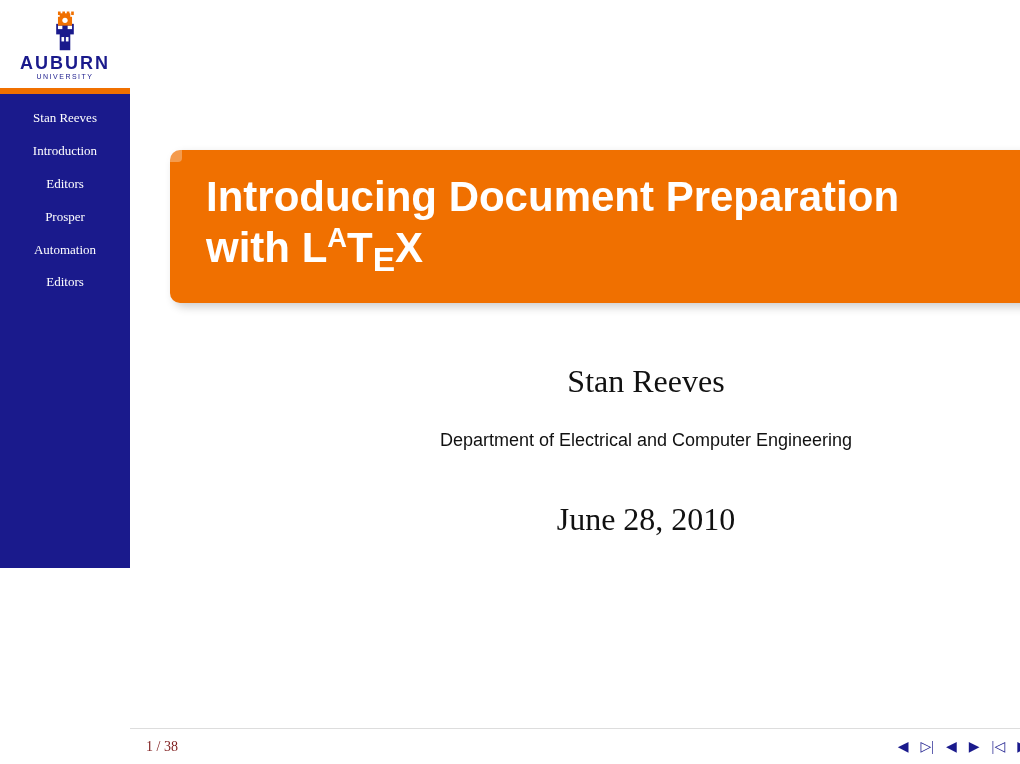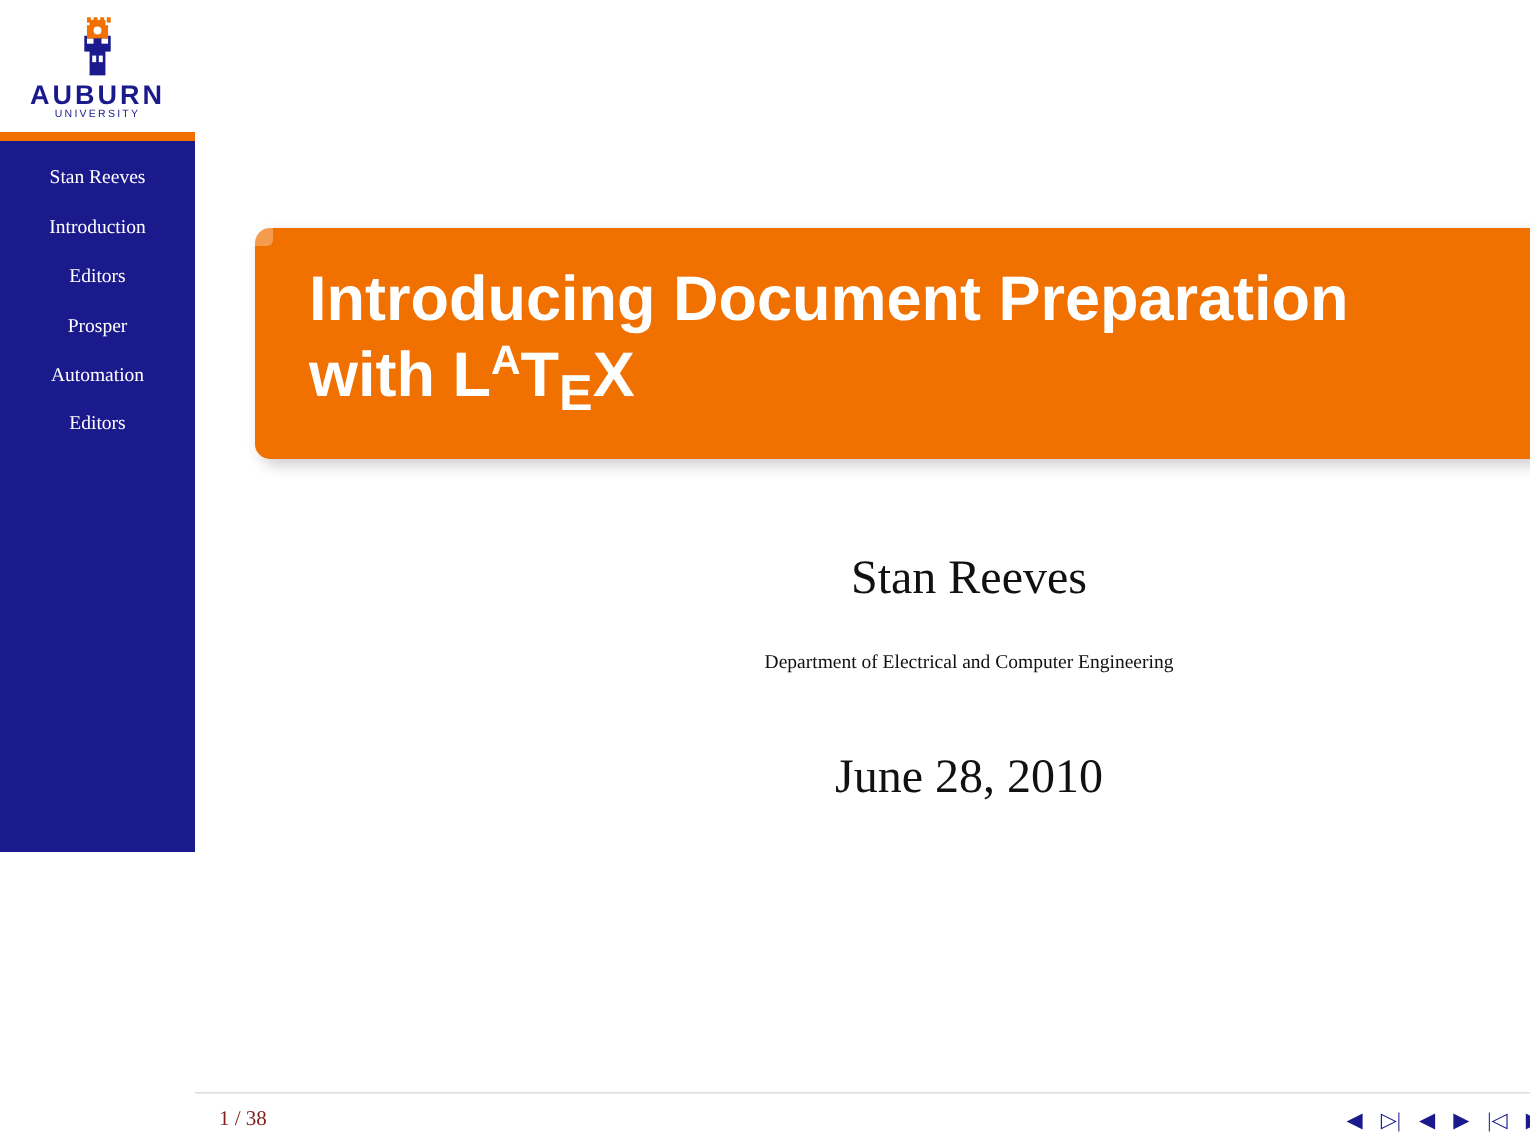--- a/index.html
+++ b/index.html
@@ -126,23 +126,23 @@
 
     .slide-author {
       font-size: 32px;
       color: #111;
       font-family: 'Times New Roman', Times, serif;
       margin-bottom: 30px;
       font-weight: normal;
     }
 
     .slide-department {
-      font-size: 13px;
+      font-size: 18px;
       color: #111;
-      font-family: Liberation Serif, serif;
+      font-family: Liberation Sans, sans-serif;
       margin-bottom: 50px;
     }
 
     .slide-date {
       font-size: 32px;
       color: #111;
       font-family: 'Times New Roman', Times, serif;
     }
 
     

